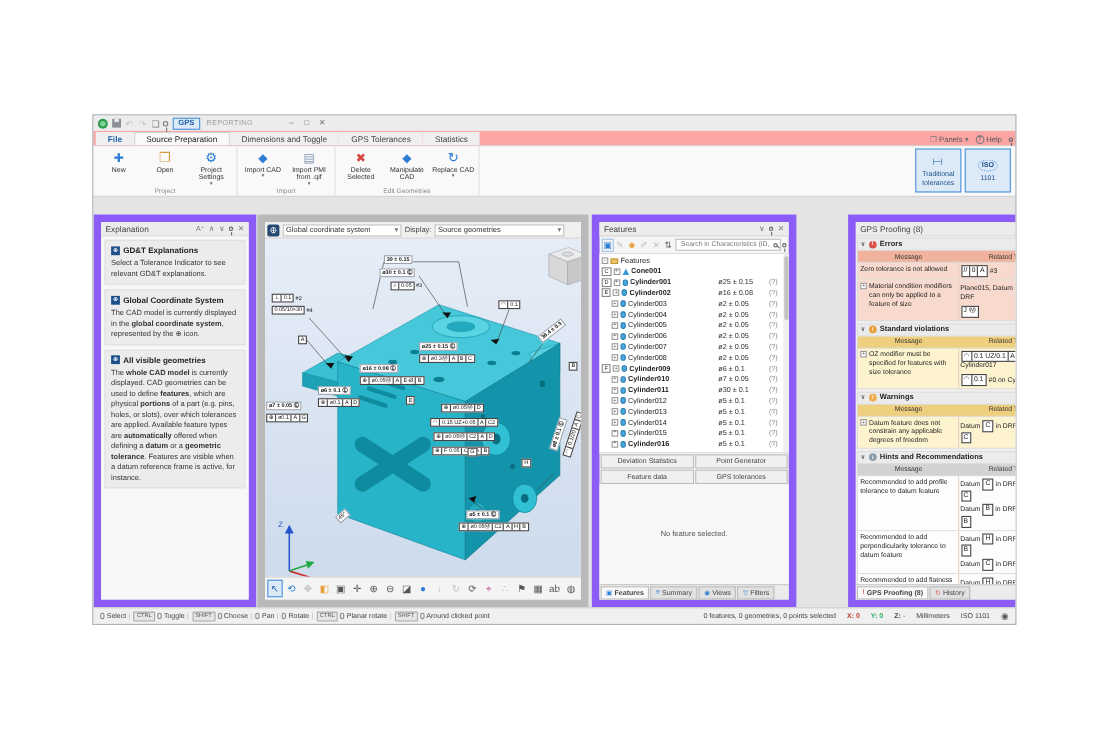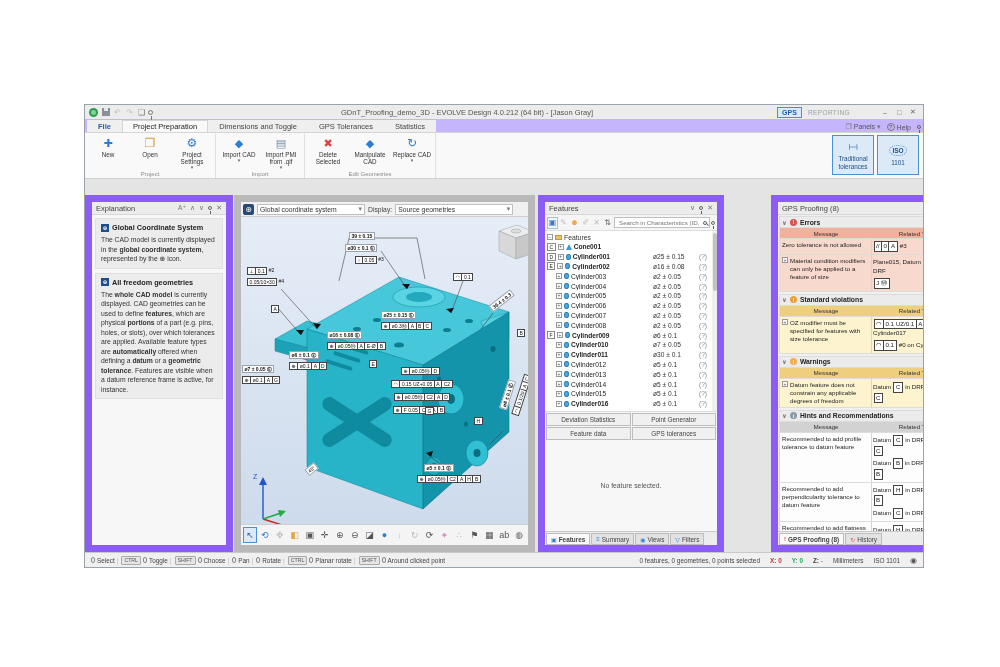--- a/index.html
+++ b/index.html
@@ -20,21 +20,21 @@
   .i-layout::before{content:"❏";} .i-locpin{width:5px;height:5px;border:1px solid #777;border-radius:50%;position:relative;margin-right:4px;}
   .i-locpin::after{content:"";position:absolute;left:1.5px;top:5px;width:1px;height:4px;background:#777;}
   .tb-title{flex:1;text-align:center;font-size:7.5px;color:#555;white-space:nowrap;overflow:hidden;}
   .mode-btn{border:1px solid #4a90d9;background:#dceaf8;color:#1f5fa8;font-weight:bold;font-size:7px;
     padding:0 4px;height:11px;line-height:10px;margin-right:6px;}
   .mode-txt{color:#9aa0a6;font-size:6.5px;letter-spacing:.4px;margin-right:28px;}
   .winbtn{width:14px;height:11px;display:inline-flex;align-items:center;justify-content:center;color:#666;font-size:7px;}
   .i-min::before{content:"–";} .i-max::before{content:"□";} .i-close::before{content:"✕";}
 
   
-  .tabrow{height:14px;background:#c4b5fd;border-bottom:1px solid #d5d5d5;display:flex;align-items:flex-end;padding:0 2px;flex:0 0 auto;}
+  .tabrow{height:14px;background:#fca5a5;border-bottom:1px solid #d5d5d5;display:flex;align-items:flex-end;padding:0 2px;flex:0 0 auto;}
   .rtab{padding:1px 10px;font-size:7.5px;color:#444;border:1px solid transparent;border-bottom:none;white-space:nowrap;}
   .rtab.k-active{background:#f9f9f9;border-color:#d5d5d5;color:#222;}
   .rtab.k-file{color:#1f5fa8;font-weight:bold;}
   .tabrow-right{margin-left:auto;display:flex;align-items:center;gap:6px;padding-bottom:1px;color:#555;font-size:7px;}
   .i-panels::before{content:"❐ ";color:#777;}
   .arr::after{content:"▾";color:#777;}
   .i-help{width:8px;height:8px;border:1px solid #777;border-radius:50%;display:inline-flex;align-items:center;justify-content:center;font-size:6px;}
   .pinic{width:4px;height:4px;border:1px solid #666;border-radius:50%;position:relative;display:inline-block;}
   .pinic::after{content:"";position:absolute;left:1px;top:4px;width:1px;height:3px;background:#666;}
 
@@ -200,33 +200,32 @@
     <span class="tb-ico">
           <span class="i-logo"></span>
         </span>
     <span class="tb-ico">
           <span class="i-save"></span>
         </span>
     <span class="tb-ico i-undo dim-ico"></span>
     <span class="tb-ico i-redo dim-ico"></span>
     <span class="tb-ico i-layout"></span>
     <span class="i-locpin"></span>
-    <span class="tb-title">GDnT_Proofing_demo_3D - EVOLVE Design 4.0.212 (64 bit) - [Jason Gray]</span>
     <span class="mode-btn">GPS</span>
     <span class="mode-txt">REPORTING</span>
     <span class="winbtn i-min"></span>
     <span class="winbtn i-max"></span>
     <span class="winbtn i-close"></span>
   </div>
 
   <div class="tabrow">
     <div style="display:flex">
 
     <button class="rtab k-file">File</button>
-          <button class="rtab k-active">Project Preparation</button>
+          <button class="rtab k-active">Source Preparation</button>
           <button class="rtab">Dimensions and Toggle</button>
           <button class="rtab">GPS Tolerances</button>
           <button class="rtab">Statistics</button>
         </div>
     <div class="tabrow-right">
       <span class="i-panels"><span>Panels</span> <span class="arr"></span></span>
       <span style="display:inline-flex;align-items:center;gap:2px">
             <span class="i-help">?</span>
             <span>Help</span>
           </span>
@@ -310,31 +309,38 @@
         <span class="phead-icons">
           <span class="i-aplus"></span>
           <span class="i-chevup"></span>
           <span class="i-chevdn"></span>
           <span class="pinic"></span>
           <span class="i-x"></span>
         </span>
       </div>
       <div class="exp-body">
 
+      <div class="exp-card">
+          <div class="exp-title">
+                <span class="sec-ic">⊕</span>
+                <span>GD&amp;T Explanations</span>
+              </div>
+          <div class="exp-text">Select a Tolerance Indicator to see relevant GD&amp;T explanations.</div>
+        </div>
             <div class="exp-card">
           <div class="exp-title">
                 <span class="sec-ic">⊕</span>
                 <span>Global Coordinate System</span>
               </div>
           <div class="exp-text">The CAD model is currently displayed in the <b>global coordinate system</b>, represented by the ⊕ icon.</div>
         </div>
             <div class="exp-card">
           <div class="exp-title">
                 <span class="sec-ic">⊕</span>
-                <span>All freedom geometries</span>
+                <span>All visible geometries</span>
               </div>
           <div class="exp-text">The <b>whole CAD model</b> is currently displayed. CAD geometries can be used to define <b>features</b>, which are physical <b>portions</b> of a part (e.g. pins, holes, or slots), over which tolerances are applied. Available feature types are <b>automatically</b> offered when defining a <b>datum</b> or a <b>geometric tolerance</b>. Features are visible when a datum reference frame is active, for instance.</div>
         </div>
           </div>
     </div>
 
     <div class="panel" id="viewport">
       <div class="vp-topbar">
         <span class="vp-csico">⊕</span>
         <span class="dd dd1">

